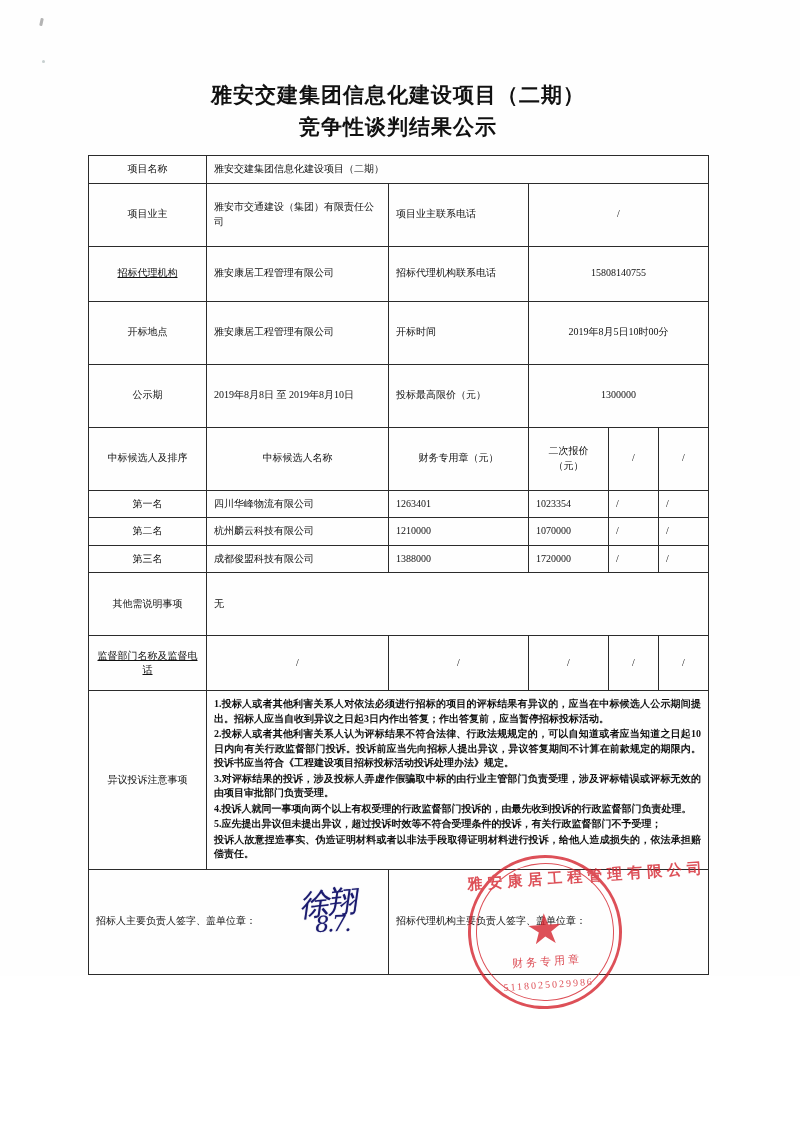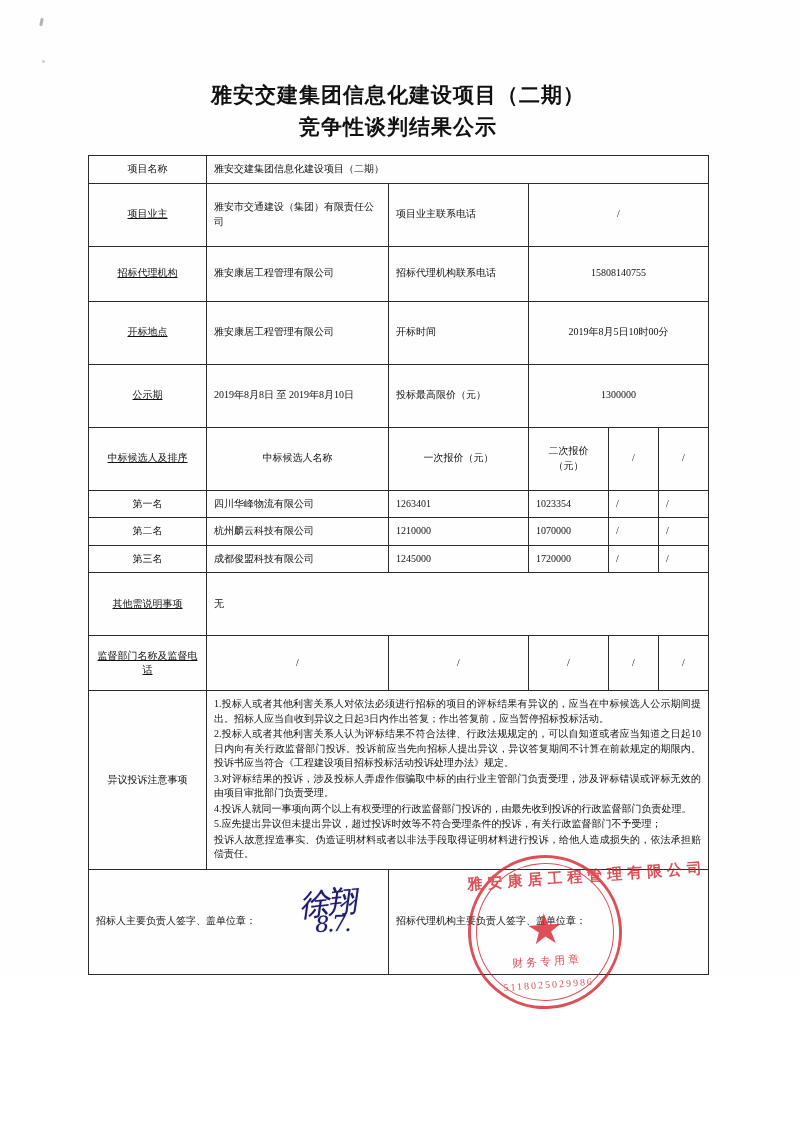--- a/index.html
+++ b/index.html
@@ -62,28 +62,28 @@
     text-align: center;
     font-size: 12.5px;
   }
   .lbl-left {
     text-align: left;
     padding-left: 8px;
   }
   .ctr { text-align: center; }
   .num { }
   .tall { height: 42px; text-decoration: underline; }
-  .taller { height: 50px; text-decoration: underline; }
+  .taller { height: 50px; }
   .notes {
     font-size: 11.4px;
     line-height: 1.55;
     text-align: justify;
     padding: 5px 7px;
   }
-  .notes p { margin: 0 0 1px 0; }
+  .notes p { margin: 0 0 1px 0; font-weight: bold; }
   .sig-cell { height: 92px; vertical-align: top; }
   .sig-label { font-size: 12.5px; padding-top: 6px; }
 
   
   .handwrite {
     position: absolute;
     left: 300px;
     top: 890px;
     font-family: "DejaVu Serif", serif;
     font-style: italic;
@@ -210,21 +210,21 @@
       <tr>
         <td class="lbl taller">公示期</td>
         <td class="lbl-left">2019年8月8日 至 2019年8月10日</td>
         <td class="lbl-left">投标最高限价（元）</td>
         <td class="ctr" colspan="3">1300000</td>
       </tr>
 
       <tr>
         <td class="lbl taller">中标候选人及排序</td>
         <td class="ctr">中标候选人名称</td>
-        <td class="ctr">一次报价（元）</td>
+        <td class="ctr">财务专用章（元）</td>
         <td class="ctr">二次报价（元）</td>
         <td class="ctr">/</td>
         <td class="ctr">/</td>
       </tr>
 
       <tr>
         <td class="lbl">第一名</td>
         <td class="lbl-left">四川华峰物流有限公司</td>
         <td class="num">1263401</td>
         <td class="num">1023354</td>
@@ -237,21 +237,21 @@
         <td class="lbl-left">杭州麟云科技有限公司</td>
         <td class="num">1210000</td>
         <td class="num">1070000</td>
         <td class="num">/</td>
         <td class="num">/</td>
       </tr>
 
       <tr>
         <td class="lbl">第三名</td>
         <td class="lbl-left">成都俊盟科技有限公司</td>
-        <td class="num">1245000</td>
+        <td class="num">1388000</td>
         <td class="num">1720000</td>
         <td class="num">/</td>
         <td class="num">/</td>
       </tr>
 
       <tr>
         <td class="lbl taller">其他需说明事项</td>
         <td class="lbl-left" colspan="5">无</td>
       </tr>
 

